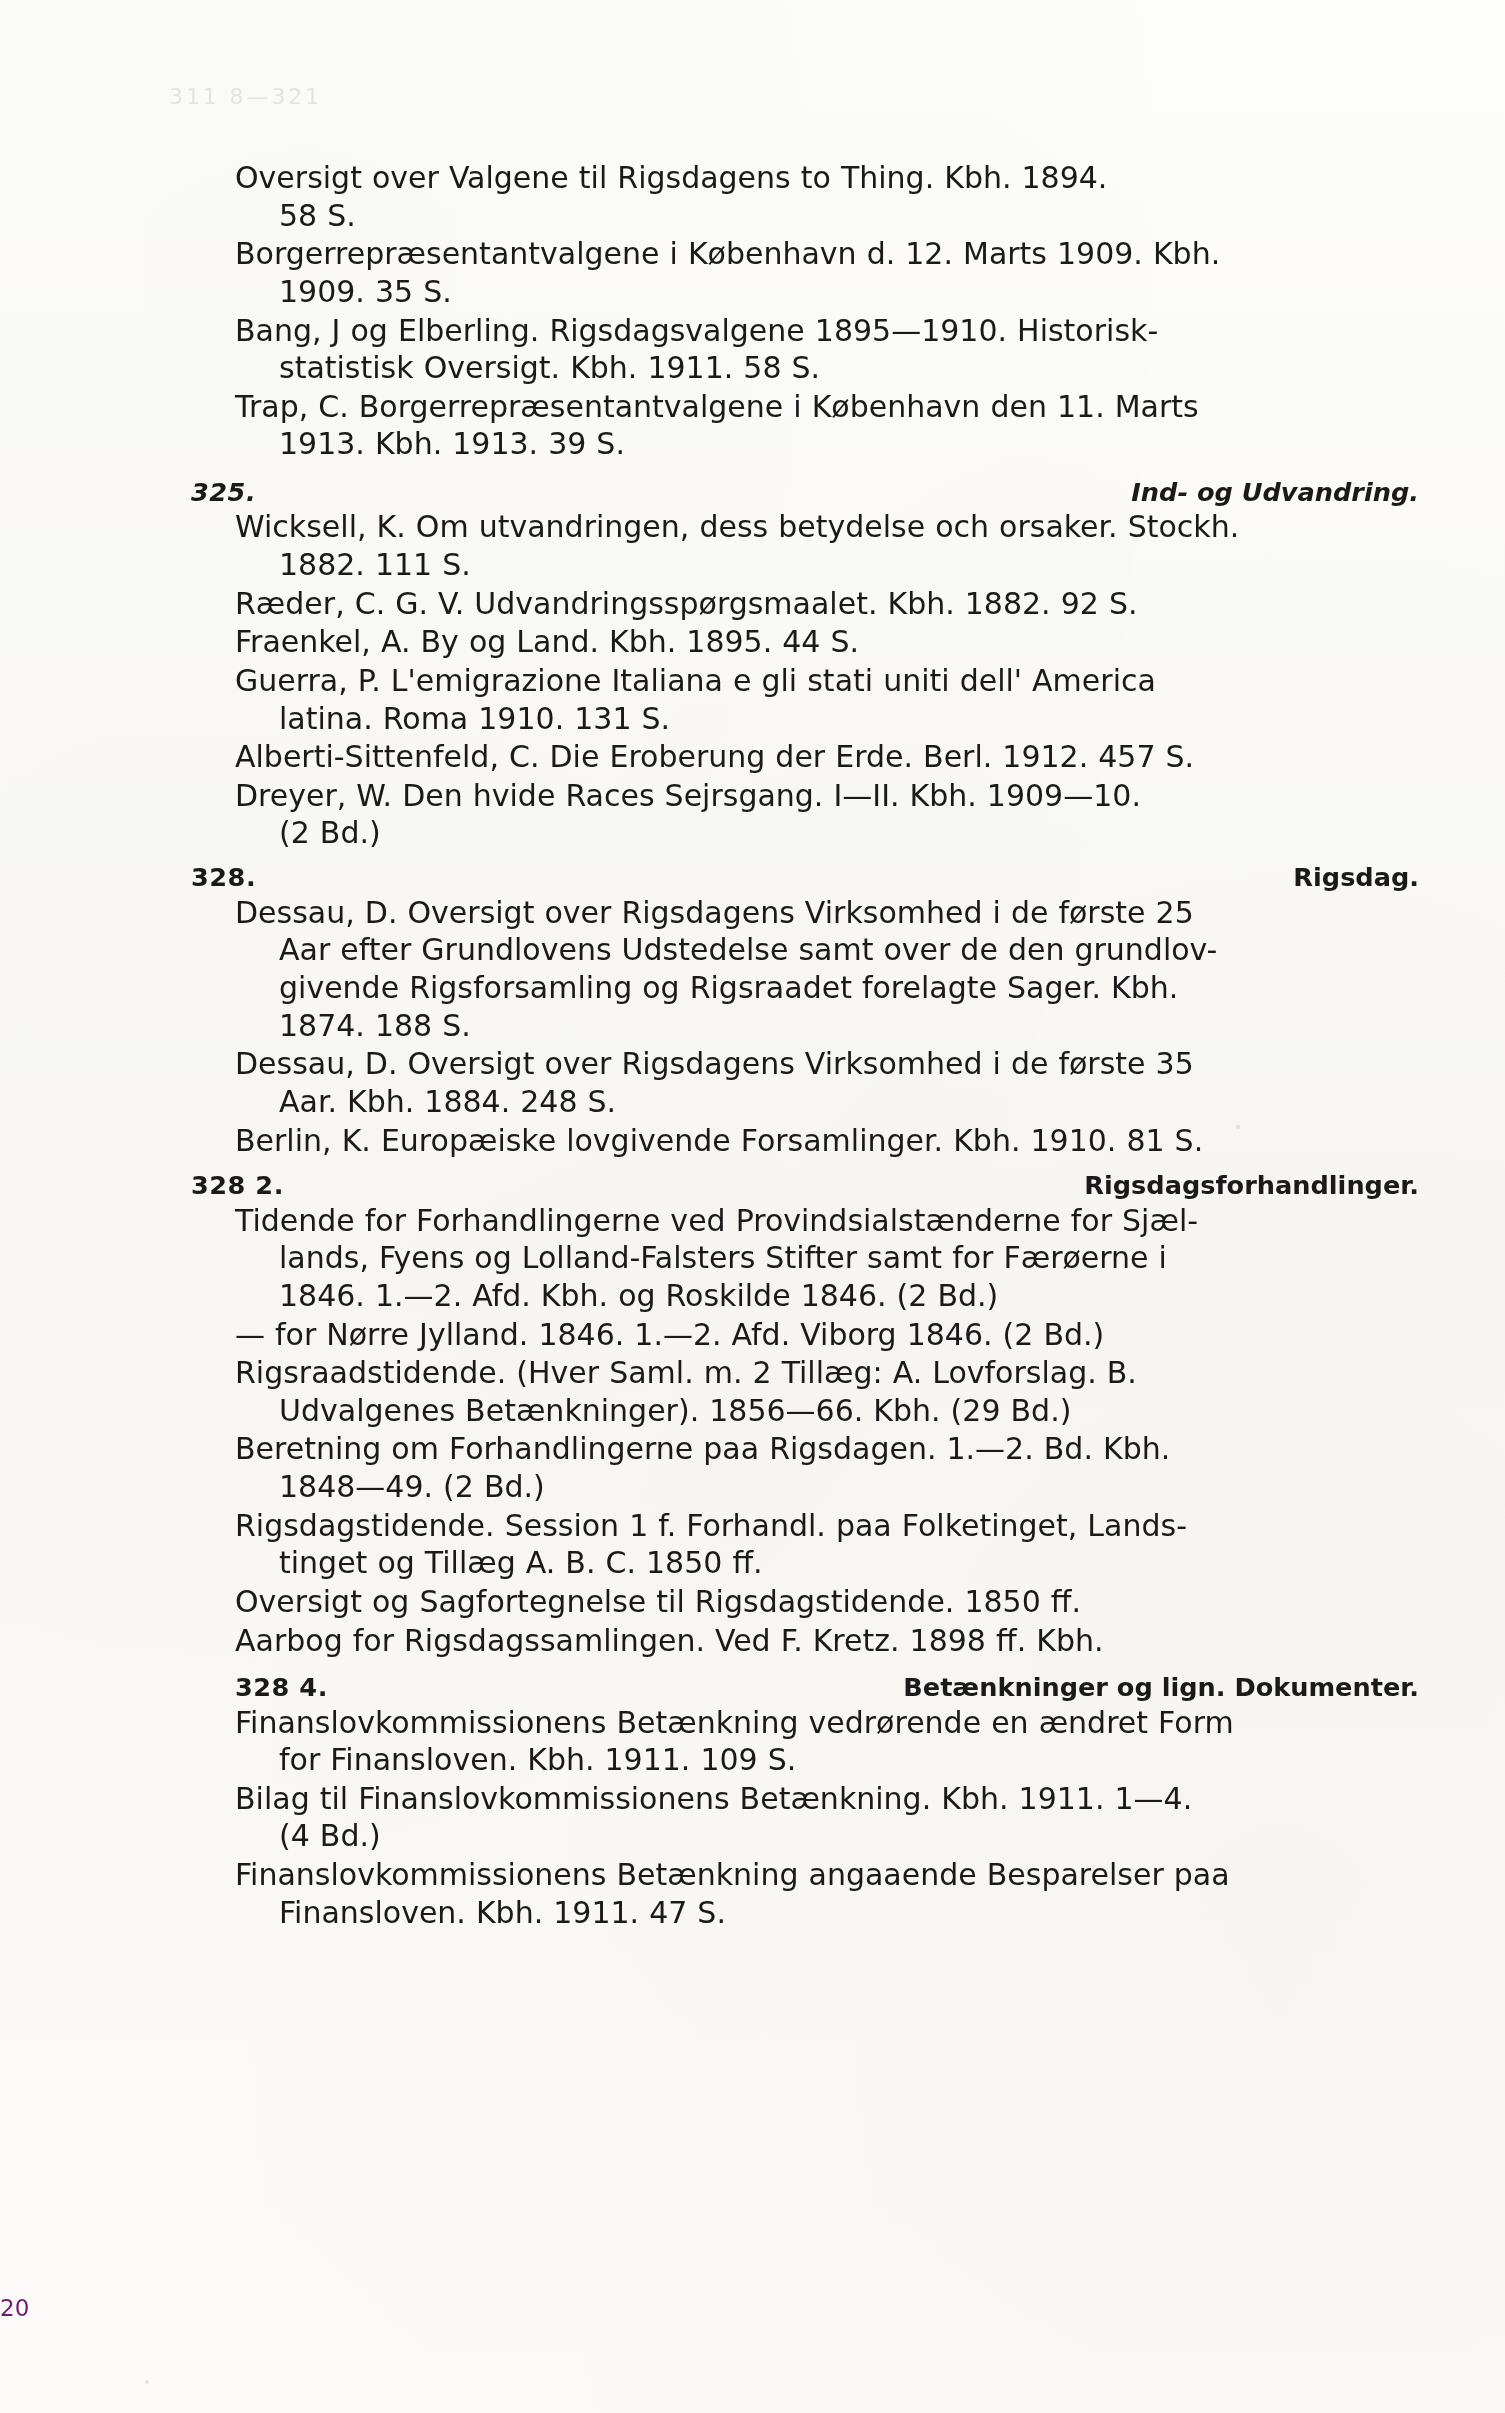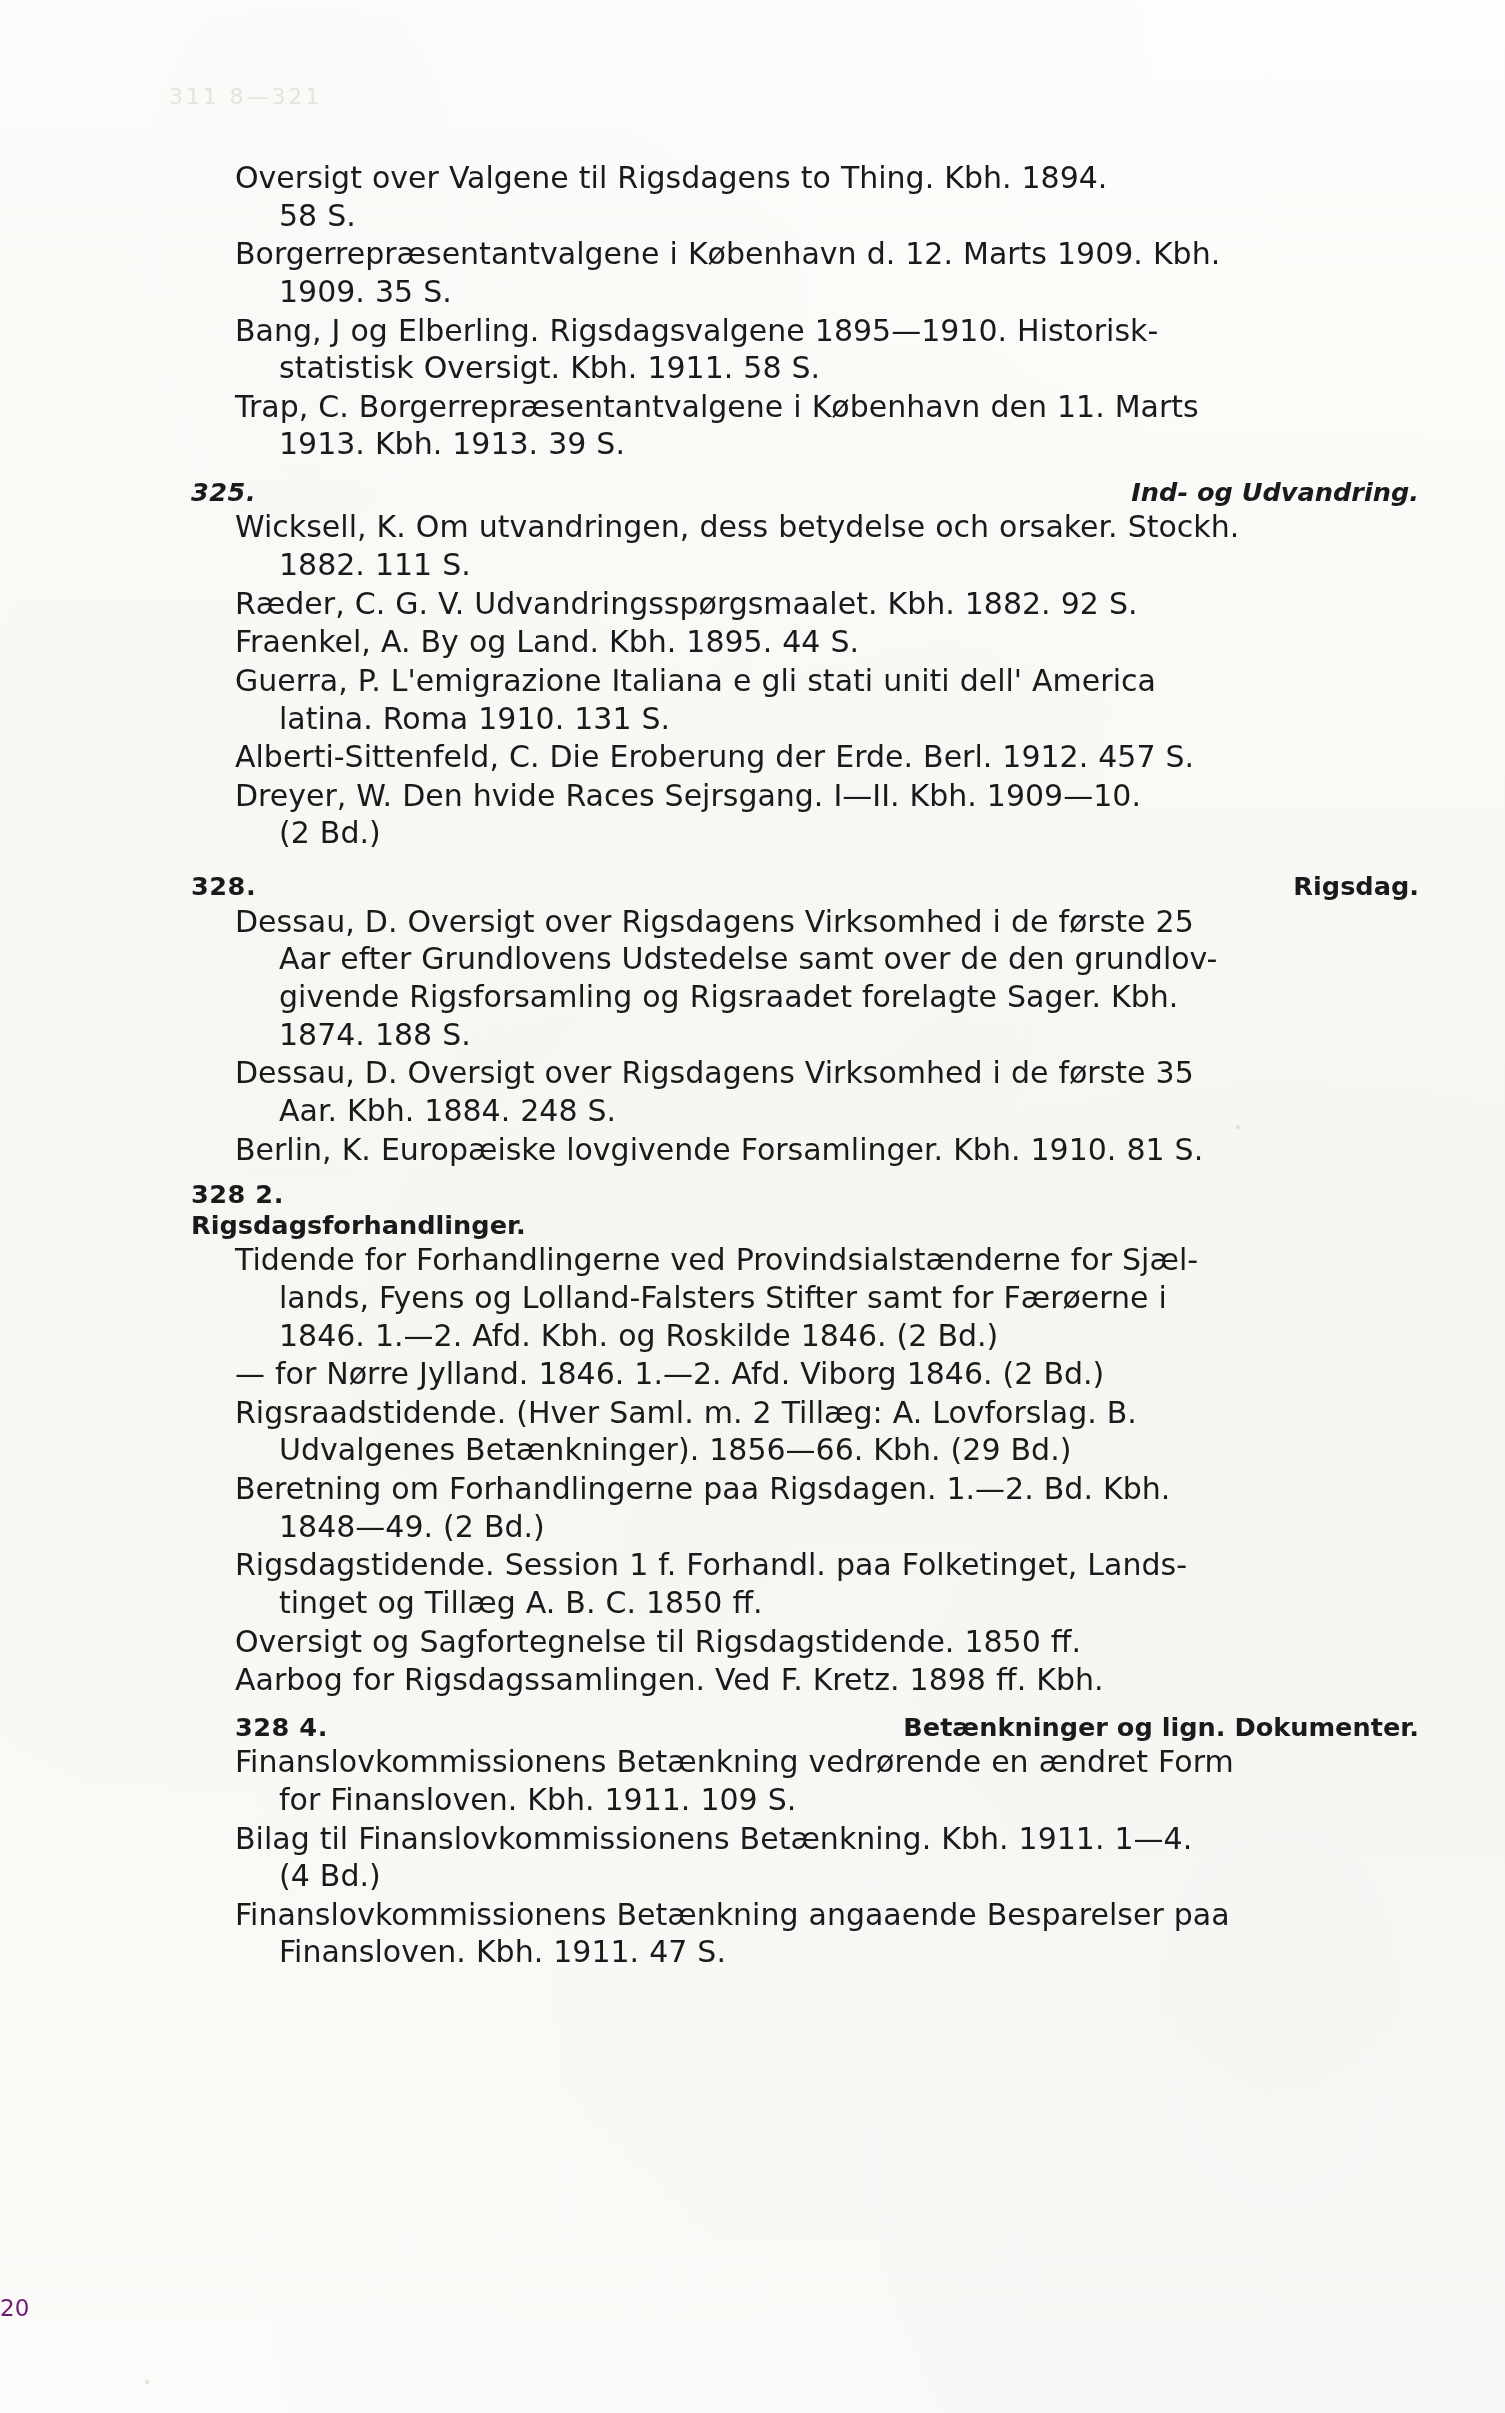--- a/index.html
+++ b/index.html
@@ -79,22 +79,22 @@
     margin: 12.6px 0 1px 0;
     line-height: 1.2;
   }
   .section .num {
     letter-spacing: 0.5px;
   }
   .section .title {
     letter-spacing: 0px;
   }
   .sec-325 { margin-top: 13.5px; font-style: italic; }
-  .sec-328 { margin-top: 19px; }
-  .sec-3282 { margin-top: 10.6px; flex-direction: column; }
+  .sec-328 { margin-top: 10px; }
+  .sec-3282 { margin-top: 10.6px; }
   .sec-3284 { margin-top: 12.6px; margin-left: 44px; }
   .pagenum {
     position: absolute;
     left: 0;
     right: 0;
     top: 2295px;
     text-align: left;
     font-size: 23px;
     color: #701a75;
   }

